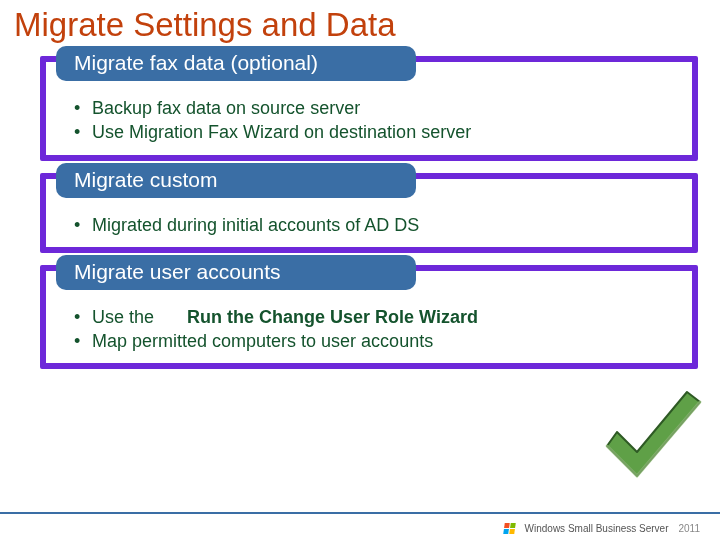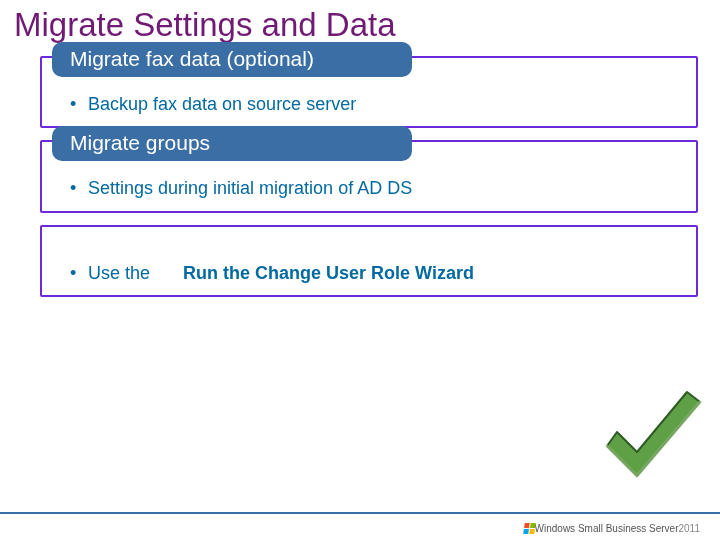--- a/index.html
+++ b/index.html
@@ -7,33 +7,33 @@
     width: 720px;
     height: 540px;
     background: #ffffff;
     font-family: "Segoe UI", Arial, sans-serif;
     position: relative;
     overflow: hidden;
   }
   .title {
     font-size: 33px;
     font-weight: 400;
-    color: #701a75;
+    color: #c2410c;
     padding: 6px 0 0 14px;
     letter-spacing: 0px;
   }
   .sections {
     padding: 12px 22px 0 40px;
   }
   .section {
     position: relative;
     margin-bottom: 12px;
   }
   .section-box {
-    border: 2px solid #6d28d9;
+    border: 6px solid #6d28d9;
     border-radius: 2px;
     background: #ffffff;
     padding: 28px 18px 10px 28px;
     position: relative;
   }
   .section-header {
     position: absolute;
     top: -16px;
     left: 10px;
     background: #3a6ea5;
@@ -43,21 +43,21 @@
     padding: 5px 28px 6px 18px;
     border-radius: 10px;
     min-width: 360px;
   }
   .bullets {
     list-style: none;
     padding-top: 6px;
   }
   .bullets li {
     font-size: 18px;
-    color: #0369a1;
+    color: #14532d;
     line-height: 1.35;
     padding-left: 4px;
   }
   .bullets li::before {
     content: "•";
     display: inline-block;
     width: 18px;
     margin-left: -4px;
   }
   .bold { font-weight: 700; margin-left: 28px; }
@@ -70,21 +70,21 @@
     background: #3a6ea5;
   }
   .footer-brand {
     position: absolute;
     right: 20px;
     bottom: 6px;
     font-size: 10px;
     color: #555;
     display: flex;
     align-items: center;
-    gap: 0;
+    gap: 10px;
   }
   .win-flag {
     display: inline-grid;
     grid-template-columns: 5px 5px;
     grid-template-rows: 5px 5px;
     gap: 1px;
     transform: skewX(-8deg);
   }
   .win-flag span:nth-child(1){background:#f25022;}
   .win-flag span:nth-child(2){background:#7fba00;}
@@ -103,35 +103,38 @@
 <body>
 
 <h1 class="title">Migrate Settings and Data</h1>
 
 <div class="sections">
     <div class="section">
       <div class="section-box">
         <div class="section-header">Migrate fax data (optional)</div>
         <ul class="bullets">
           <li><span>Backup fax data on source server</span></li>
+          <li><span>Use Migration Fax Wizard on destination server</span></li>
         </ul>
       </div>
     </div>
     <div class="section">
       <div class="section-box">
-        <div class="section-header">Migrate groups</div>
+        <div class="section-header">Migrate custom</div>
         <ul class="bullets">
-          <li><span>Settings during initial migration of AD DS</span></li>
+          <li><span>Migrated during initial accounts of AD DS</span></li>
         </ul>
       </div>
     </div>
     <div class="section">
       <div class="section-box">
+        <div class="section-header">Migrate user accounts</div>
         <ul class="bullets">
           <li><span>Use the </span><span class="bold">Run the Change User Role Wizard</span></li>
+          <li><span>Map permitted computers to user accounts</span></li>
         </ul>
       </div>
     </div>
   </div>
 
 <div class="checkmark">
   <svg viewBox="0 0 120 120">
     <path d="M15 62 L45 92 L108 18 L95 8 L45 68 L25 48 Z" fill="#5fa047" stroke="#2e5a24" stroke-width="2" stroke-linejoin="round"></path>
     <path d="M15 62 L45 92 L108 18" fill="none" stroke="#a8d08d" stroke-width="3" stroke-linecap="round" opacity="0.6"></path>
   </svg>

